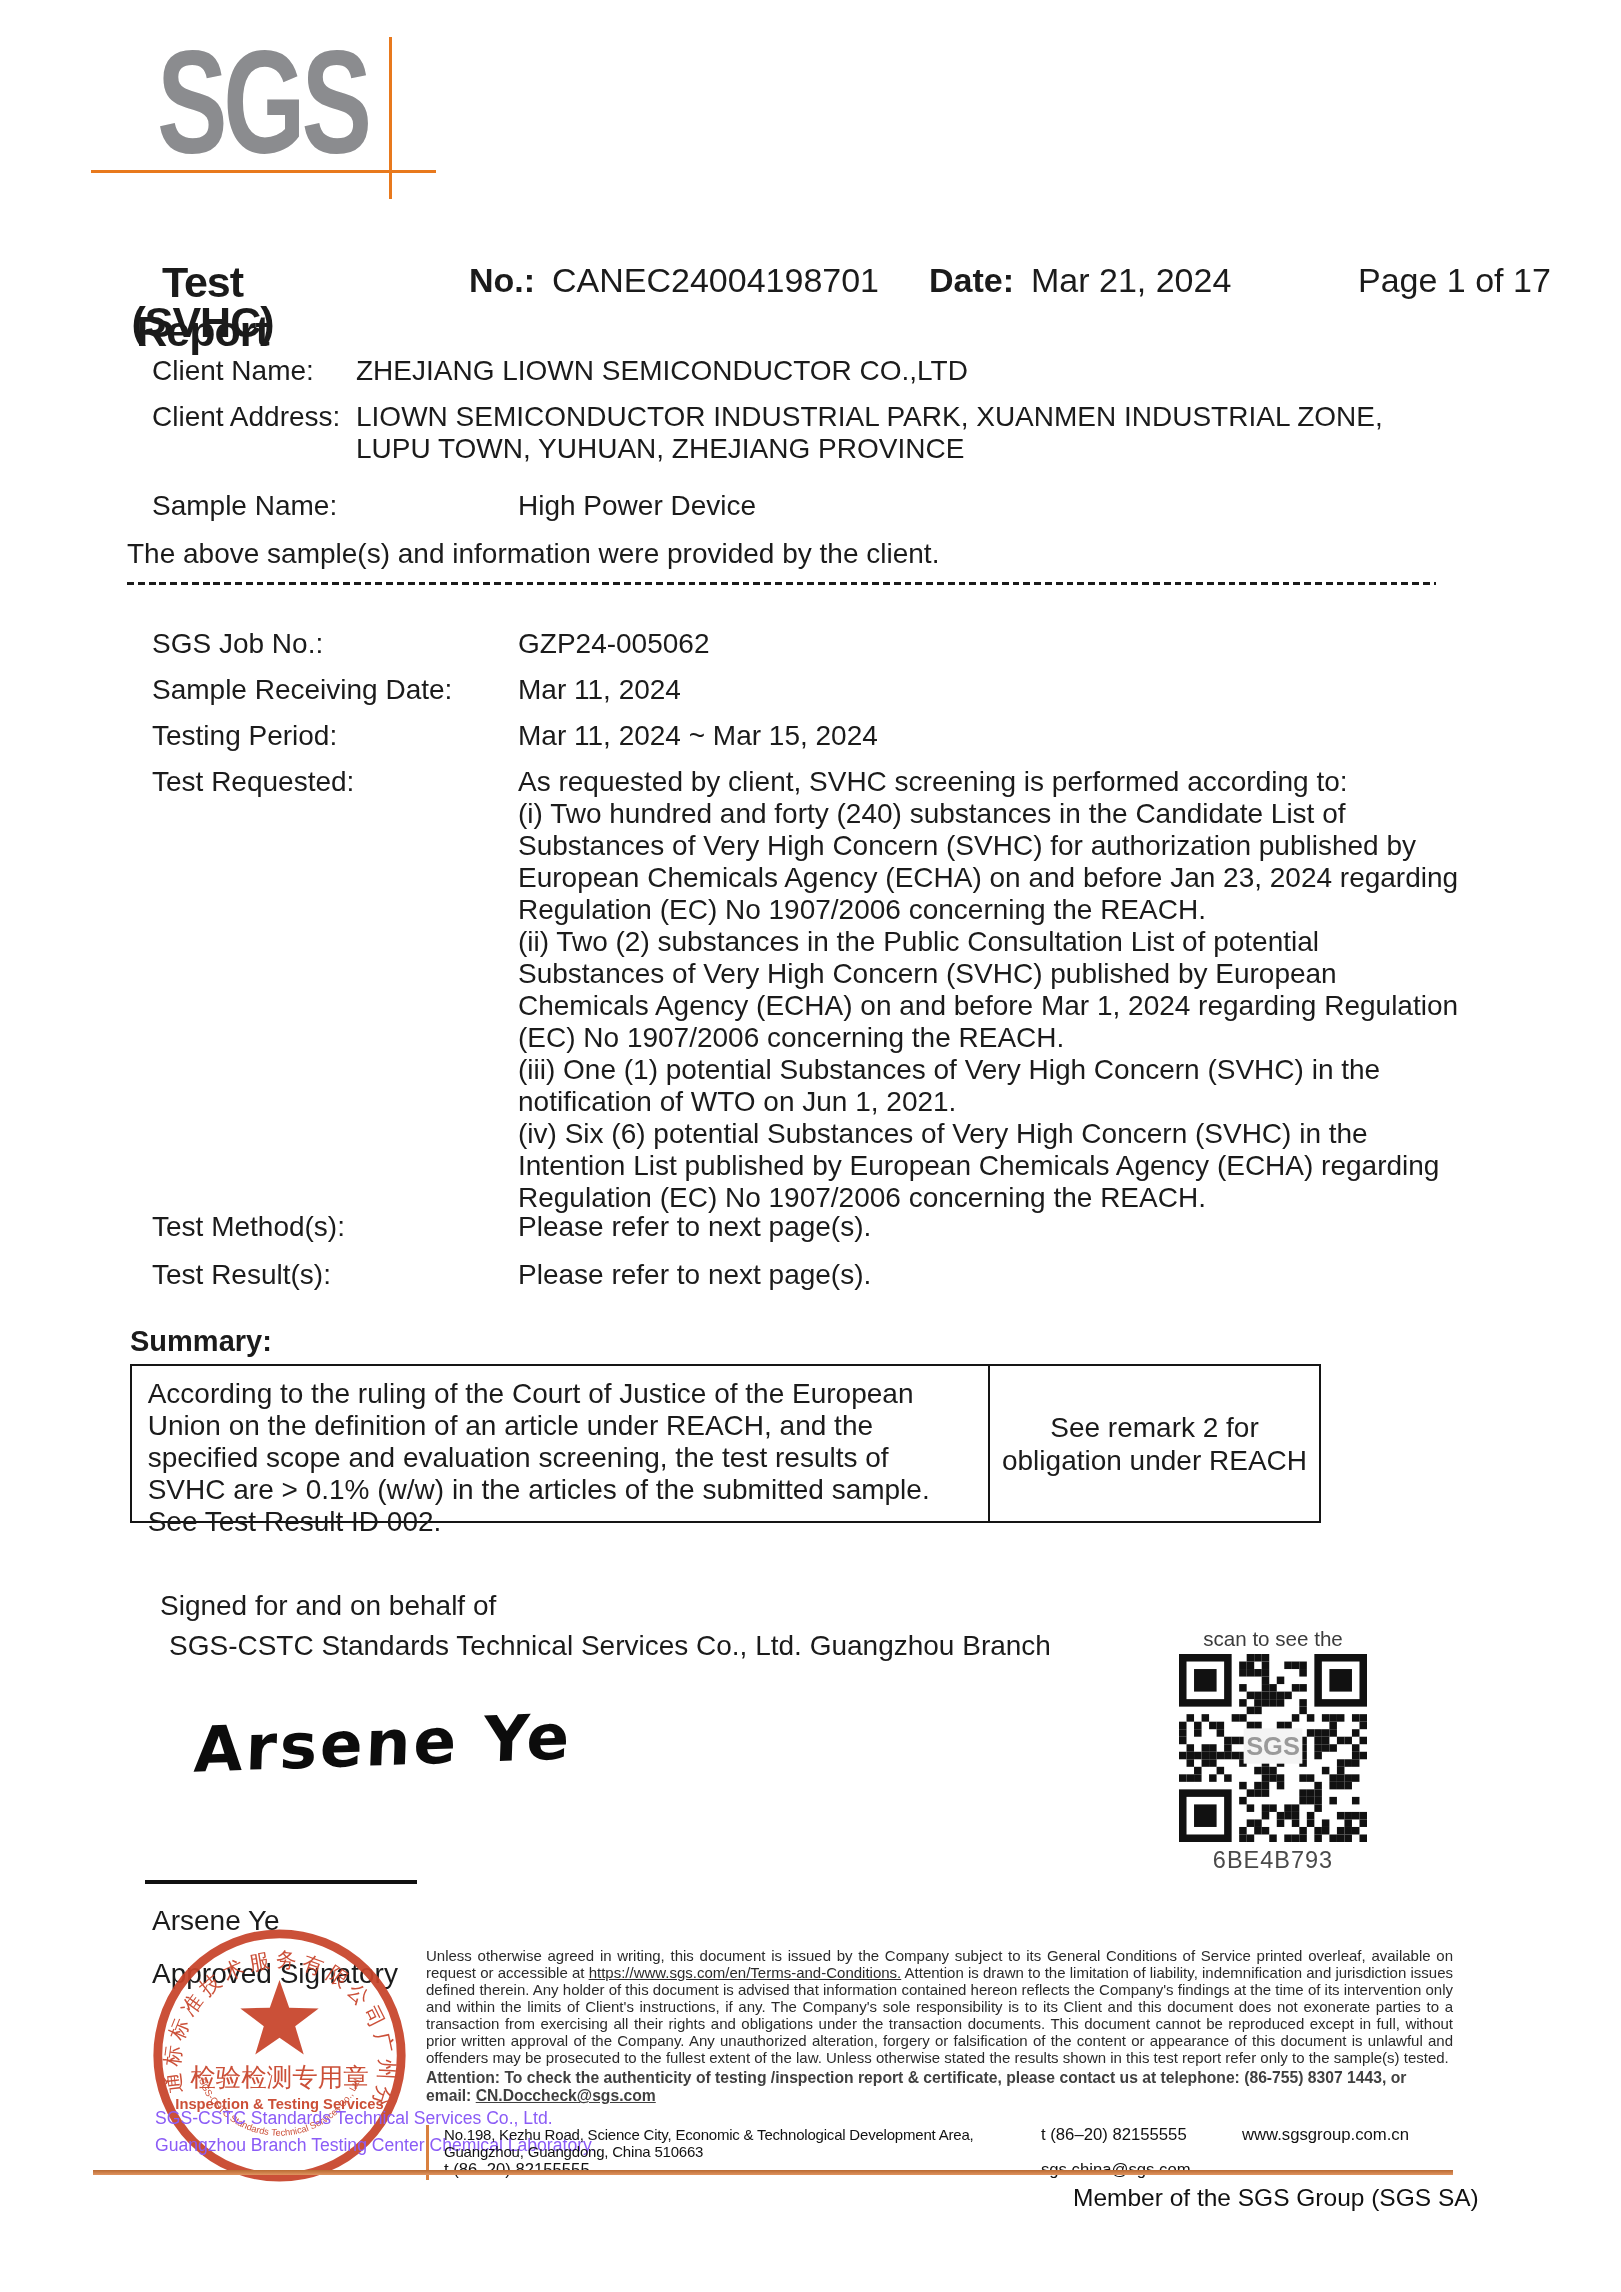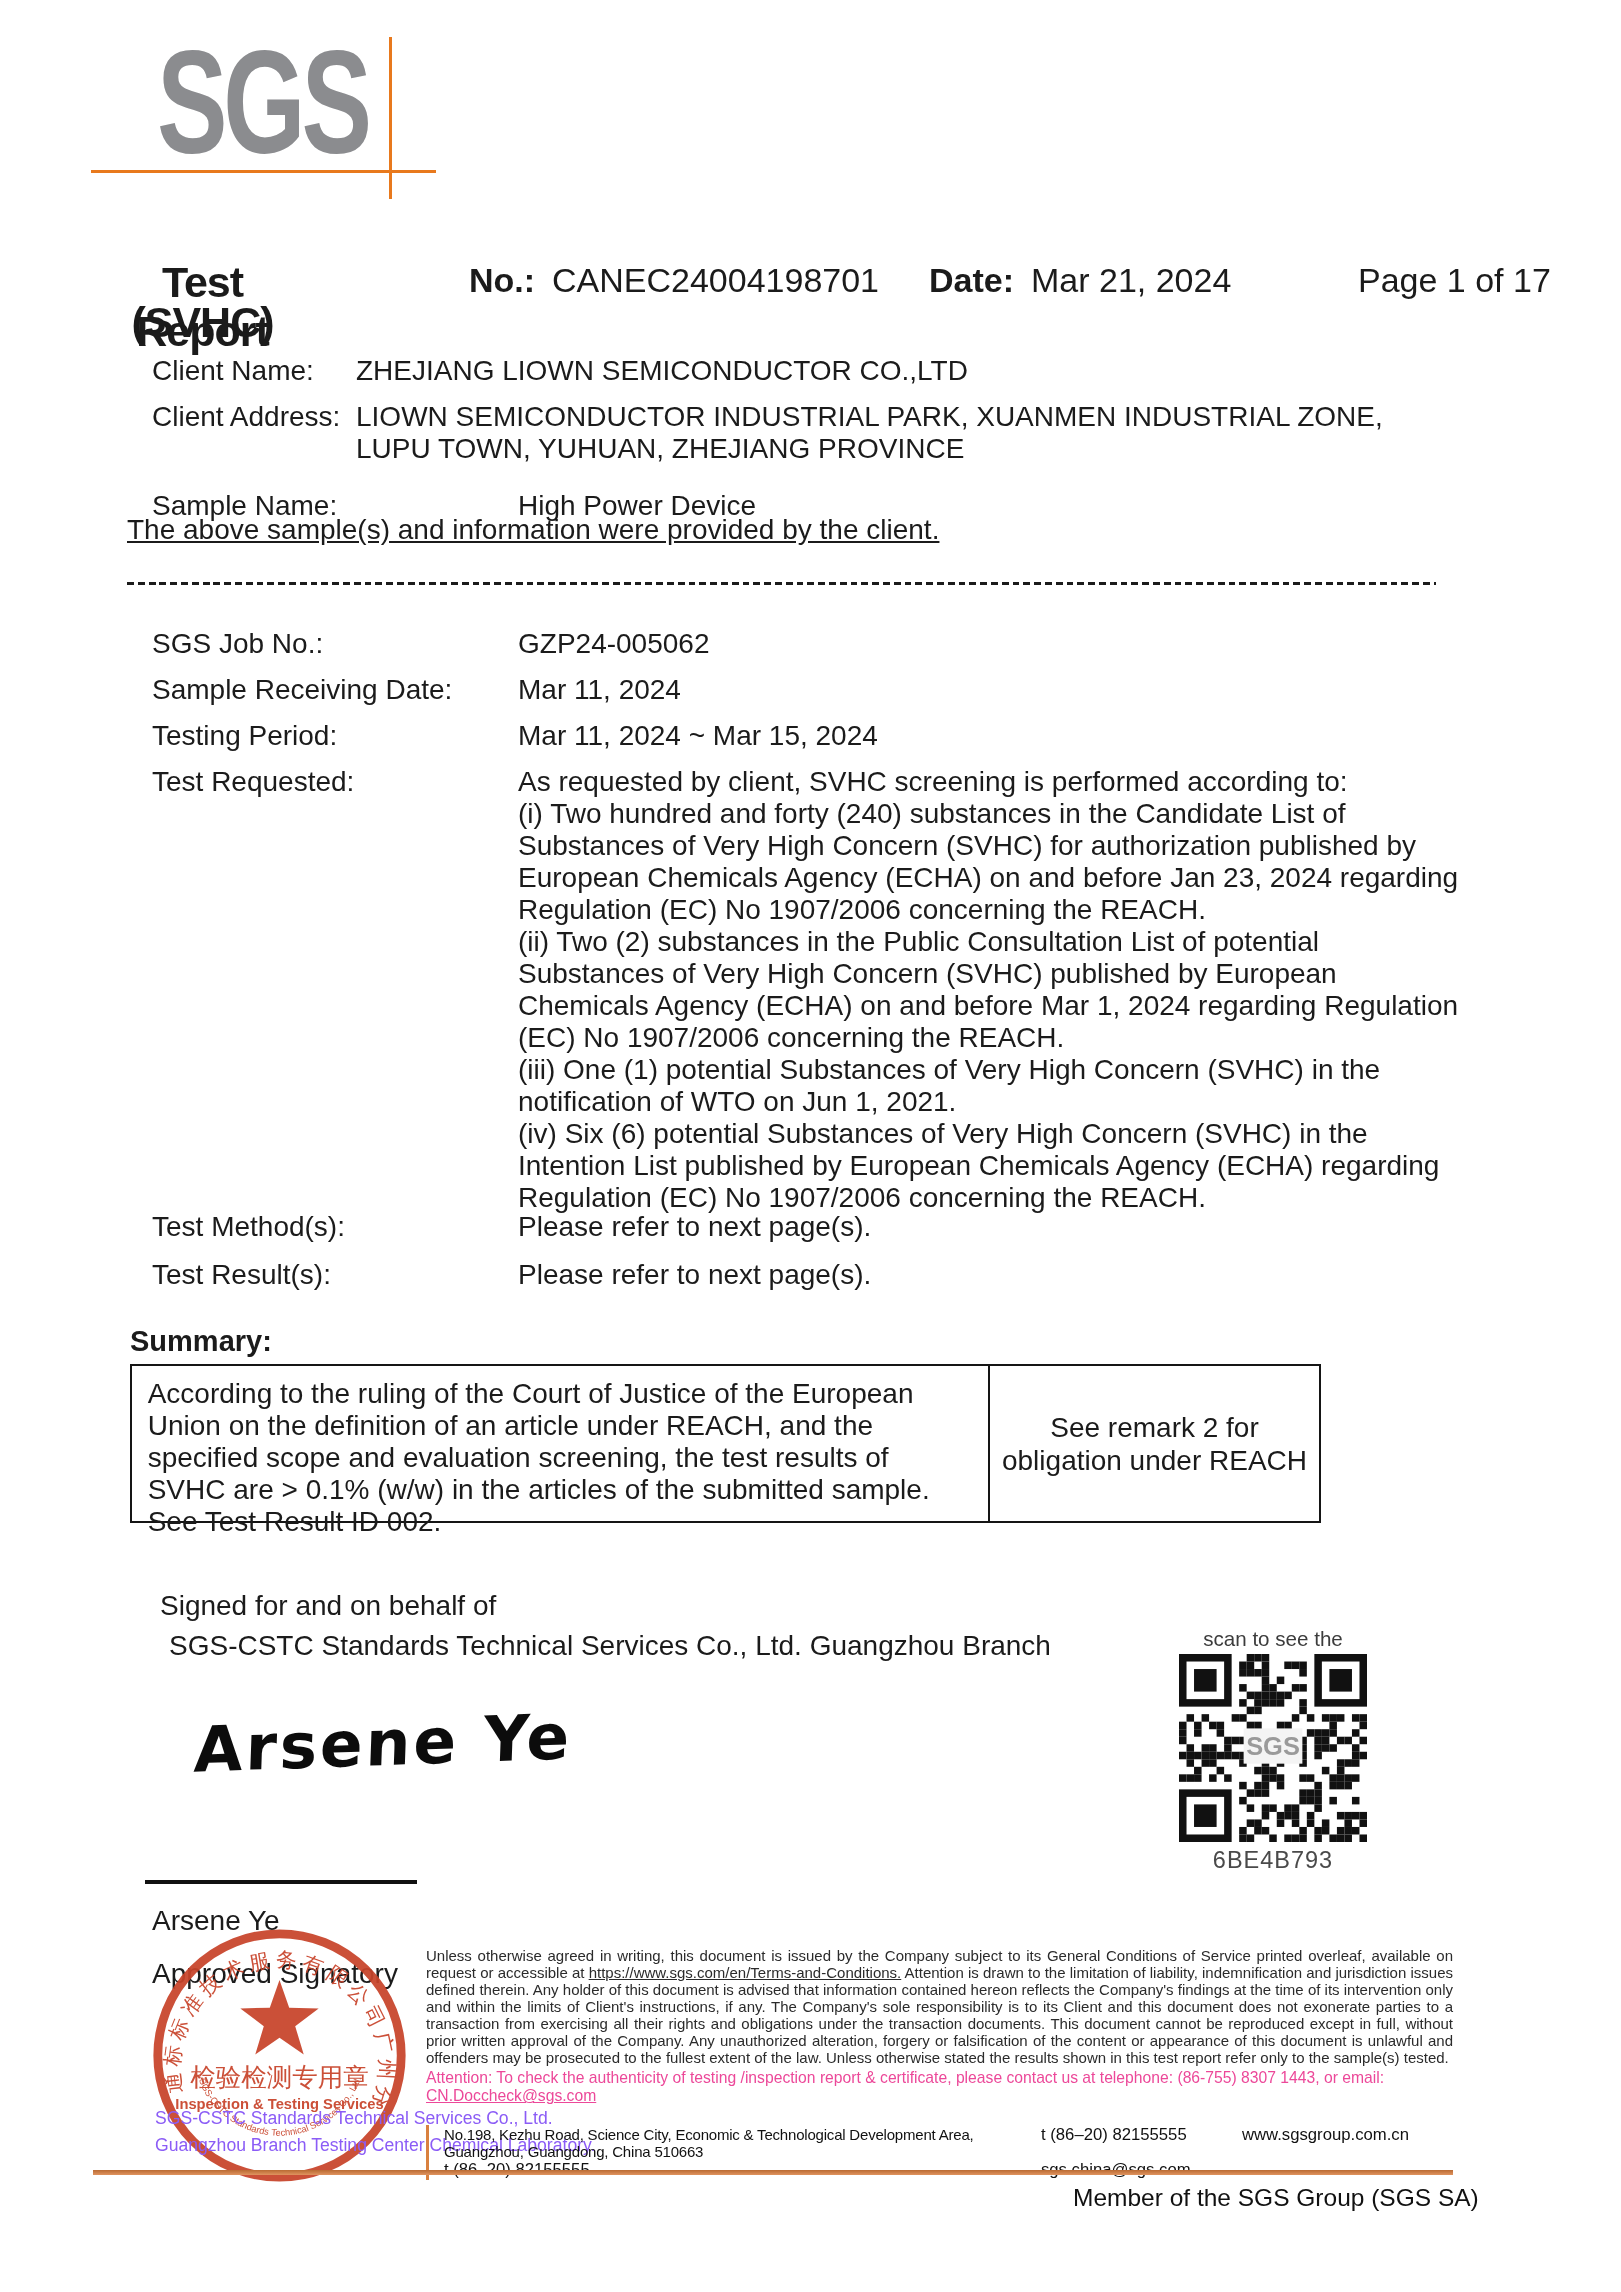--- a/index.html
+++ b/index.html
@@ -54,21 +54,21 @@
   .qr-caption{left:1176px;top:1627px;width:194px;text-align:center;font-size:20.6px;color:#3c3c3c;}
   .qr-wrap{left:1179px;top:1654px;width:188px;height:188px;}
   .qr-code-text{left:1179px;top:1847px;width:188px;text-align:center;font-size:23.5px;color:#4a4a4a;letter-spacing:1px;}
   
   .stamp-wrap{left:147px;top:1923px;width:265px;height:265px;opacity:.93;}
   .stamp-sub{left:155px;top:2105px;font-size:17.6px;color:#8b5cf6;white-space:nowrap;line-height:26.5px;}
   
   .footer-right{left:426px;top:1947px;width:1027px;}
   .disclaimer{font-size:15px;line-height:17px;text-align:justify;color:#2b2b2b;margin:0;}
   .disclaimer .link{text-decoration:underline;margin-top:28px;}
-  .attention{font-size:15.7px;line-height:18.6px;font-weight:normal;color:#ec4899;margin:2.9px 0 0 0;}
+  .attention{font-size:15.7px;line-height:18.6px;font-weight:bold;color:#404040;margin:2.9px 0 0 0;}
   .attention .link{text-decoration:underline;}
   .addr-block{margin-top:19px;border-left:3.9px solid #d9813f;padding-left:15px;}
   .addr-row{display:grid;grid-template-columns:1fr 201px 211px;align-items:baseline;}
   .addr-en{font-size:15px;letter-spacing:-0.2px;color:#111;}
   .addr-cn{font-size:19.6px;color:#111;margin-top:3.9px;}
   .addr-tel,.addr-link{font-size:16.7px;color:#111;}
   .orange-rule{left:93px;top:2170px;width:1360px;height:4.9px;background:linear-gradient(#b96a33,#e0945f);}
   .member{left:1073px;top:2184px;font-size:24.5px;color:#111;}
 </style>
 </head>
@@ -91,21 +91,21 @@
 
   <div class="abs lbl" style="top:355px;">Client Name:</div>
   <div class="abs val" style="left:356px;top:355px;">ZHEJIANG LIOWN SEMICONDUCTOR CO.,LTD</div>
 
   <div class="abs lbl" style="top:401px;">Client Address:</div>
   <div class="abs wrapval" style="left:356px;top:401px;width:1078px;">LIOWN SEMICONDUCTOR INDUSTRIAL PARK, XUANMEN INDUSTRIAL ZONE, LUPU TOWN, YUHUAN, ZHEJIANG PROVINCE</div>
 
   <div class="abs lbl" style="top:490px;">Sample Name:</div>
   <div class="abs val" style="left:518px;top:490px;">High Power Device</div>
 
-  <div class="abs note" style="top:514px;text-decoration:underline;">The above sample(s) and information were provided by the client.</div>
+  <div class="abs note" style="top:538px;">The above sample(s) and information were provided by the client.</div>
   <div class="abs dashes"></div>
 
   <div class="abs lbl" style="top:628px;">SGS Job No.:</div>
   <div class="abs val" style="left:518px;top:628px;">GZP24-005062</div>
 
   <div class="abs lbl" style="top:674px;">Sample Receiving Date:</div>
   <div class="abs val" style="left:518px;top:674px;">Mar 11, 2024</div>
 
   <div class="abs lbl" style="top:720px;">Testing Period:</div>
   <div class="abs val" style="left:518px;top:720px;">Mar 11, 2024 ~ Mar 15, 2024</div>

